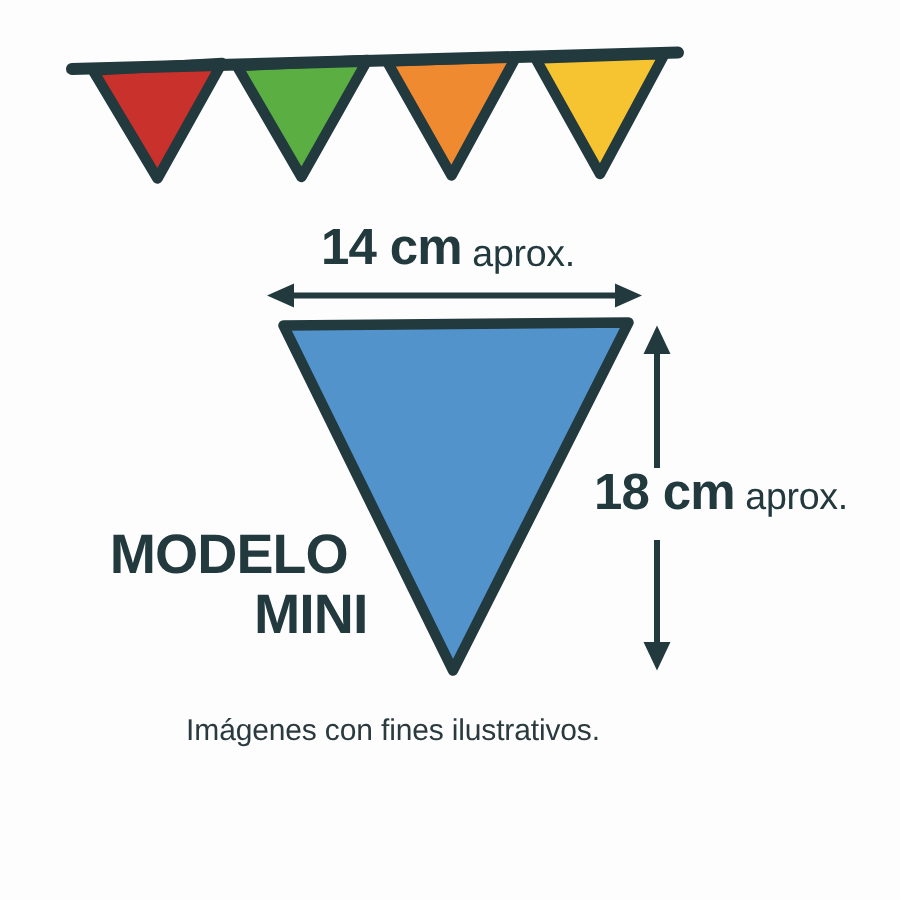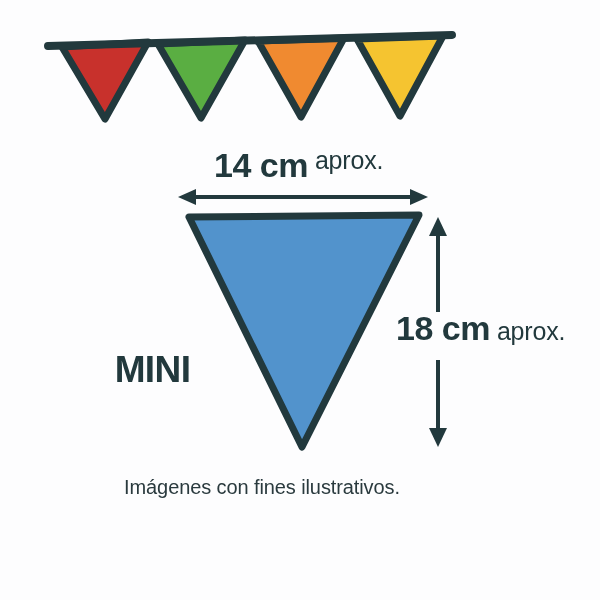--- a/index.html
+++ b/index.html
@@ -33,21 +33,21 @@
     color: #22393d;
     white-space: nowrap;
     line-height: 1;
     -webkit-font-smoothing: antialiased;
   }
   
   #dim-width-label {
     left: 214px;
     top: 148px;
     display: flex;
-    align-items: flex-start;
+    align-items: flex-end;
   }
   #dim-width-label .num {
     font-size: 34px;
     font-weight: bold;
     letter-spacing: -0.5px;
   }
   #dim-width-label .approx {
     font-size: 25px;
     font-weight: normal;
     margin-left: 7px;
@@ -78,20 +78,21 @@
     width: 185px;
     text-align: center;
     font-size: 37px;
     font-weight: bold;
     line-height: 1.08;
     letter-spacing: -0.6px;
     white-space: normal;
   }
   #model-name .l2 {
     display: block;
+    text-align: right;
   }
   
   #disclaimer {
     left: 0;
     top: 477px;
     width: 524px;
     text-align: center;
     font-size: 20px;
     font-weight: normal;
     color: #2a3a3e;
@@ -156,18 +157,19 @@
     <span class="num">14 cm</span>
     <span class="approx">aprox.</span>
   </div>
 
   <div class="txt" id="dim-height-label">
     <span class="num">18 cm</span>
     <span class="approx">aprox.</span>
   </div>
 
   <div class="txt" id="model-name">
+    <span class="l1">MODELO</span>
     <span class="l2">MINI</span>
   </div>
 
   <div class="txt" id="disclaimer">Imágenes con fines ilustrativos.</div>
 
 </div>
 
 </body></html>

